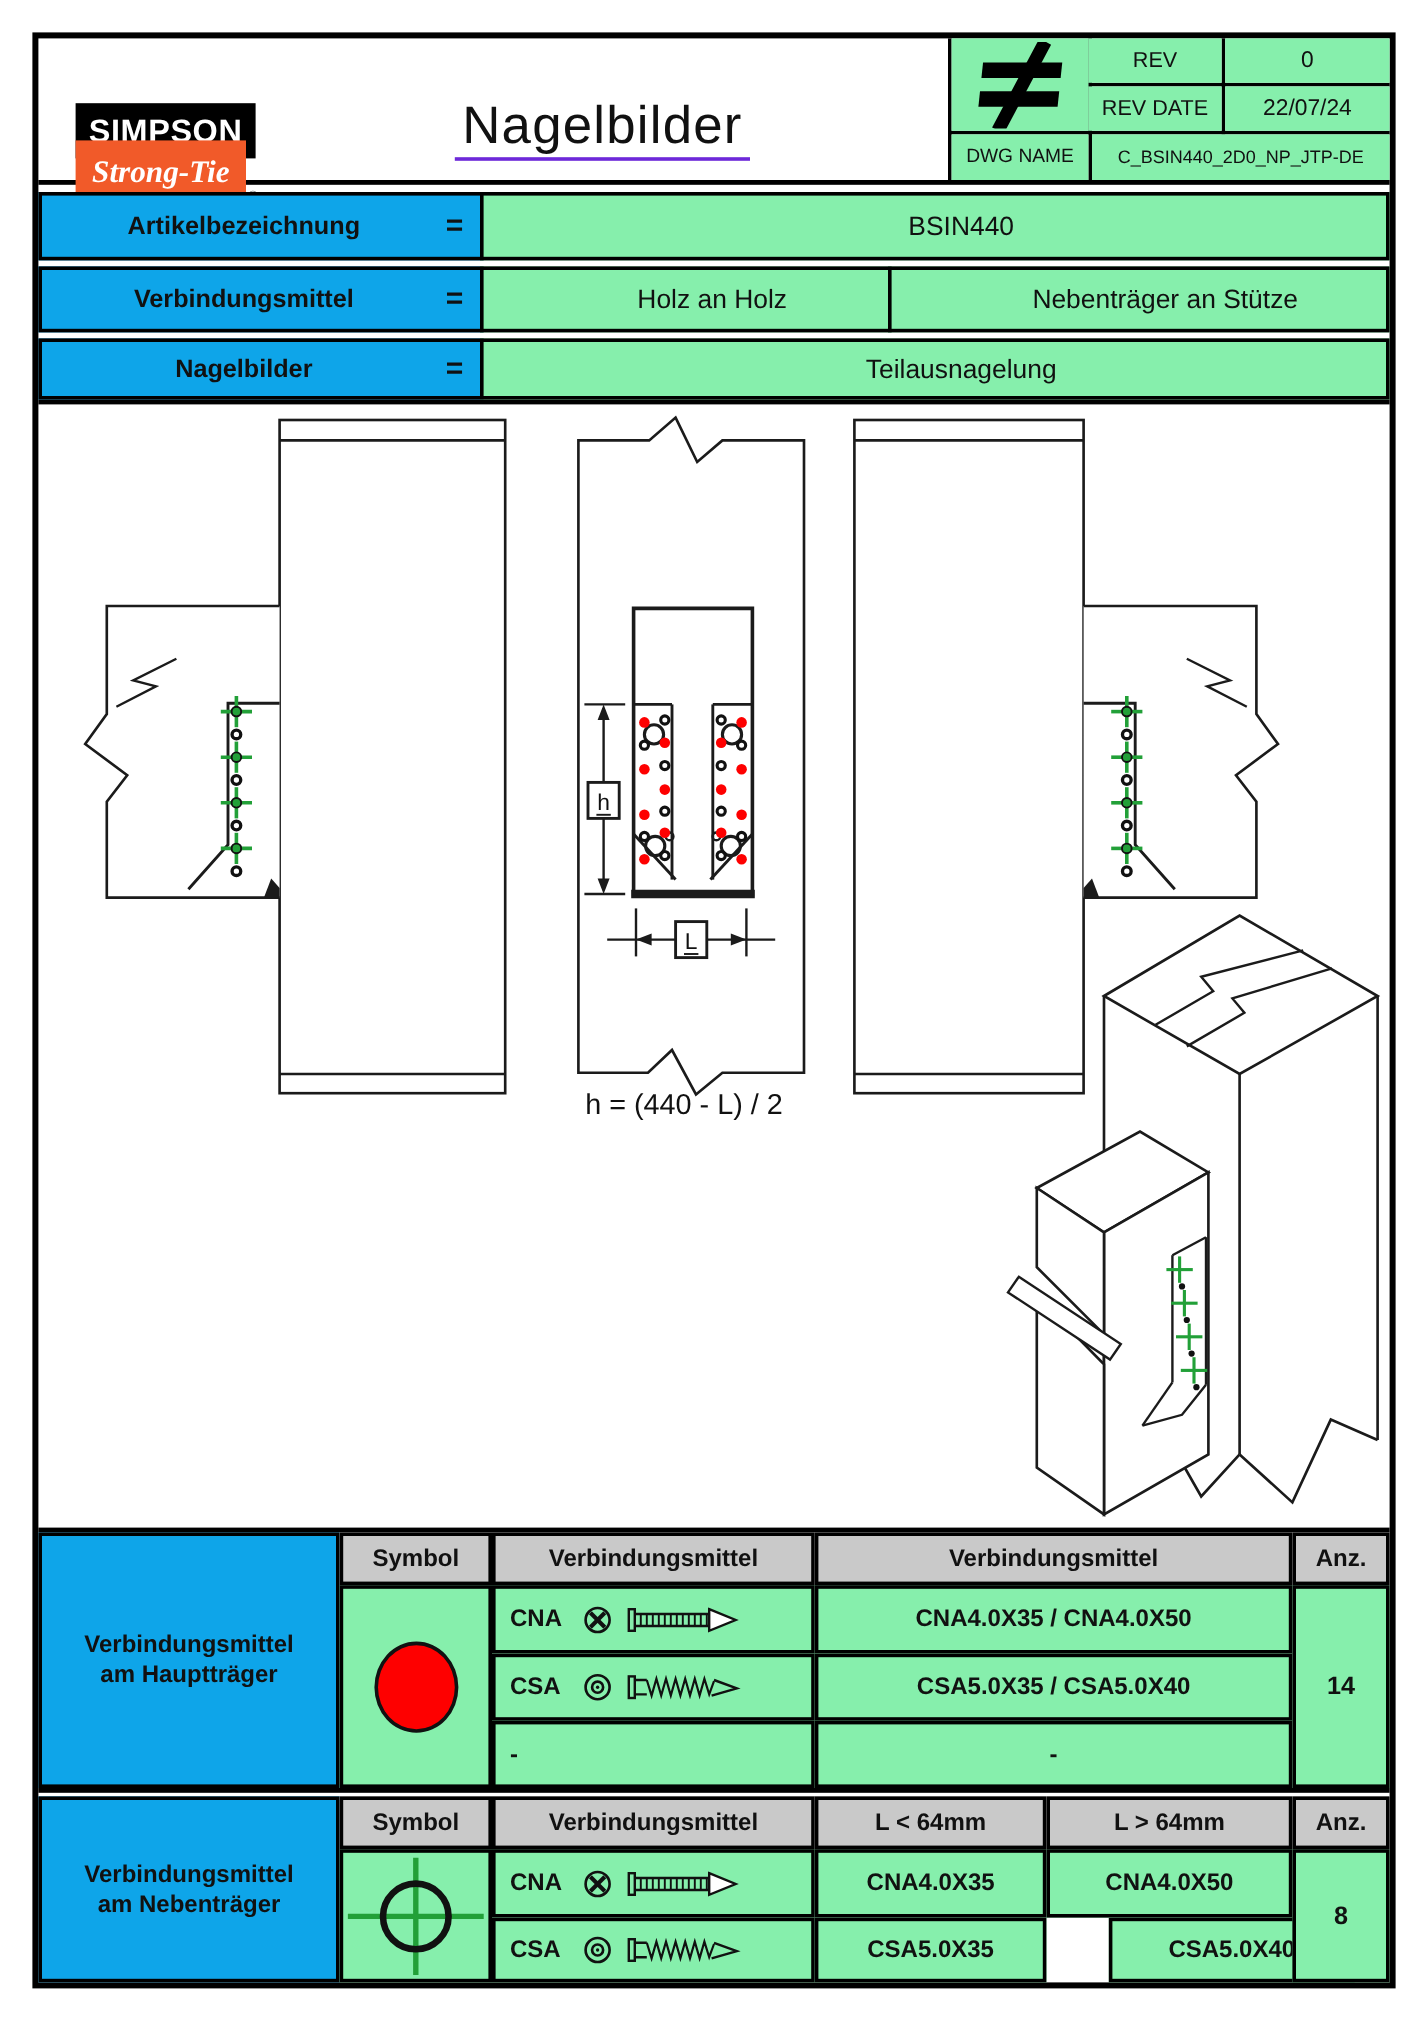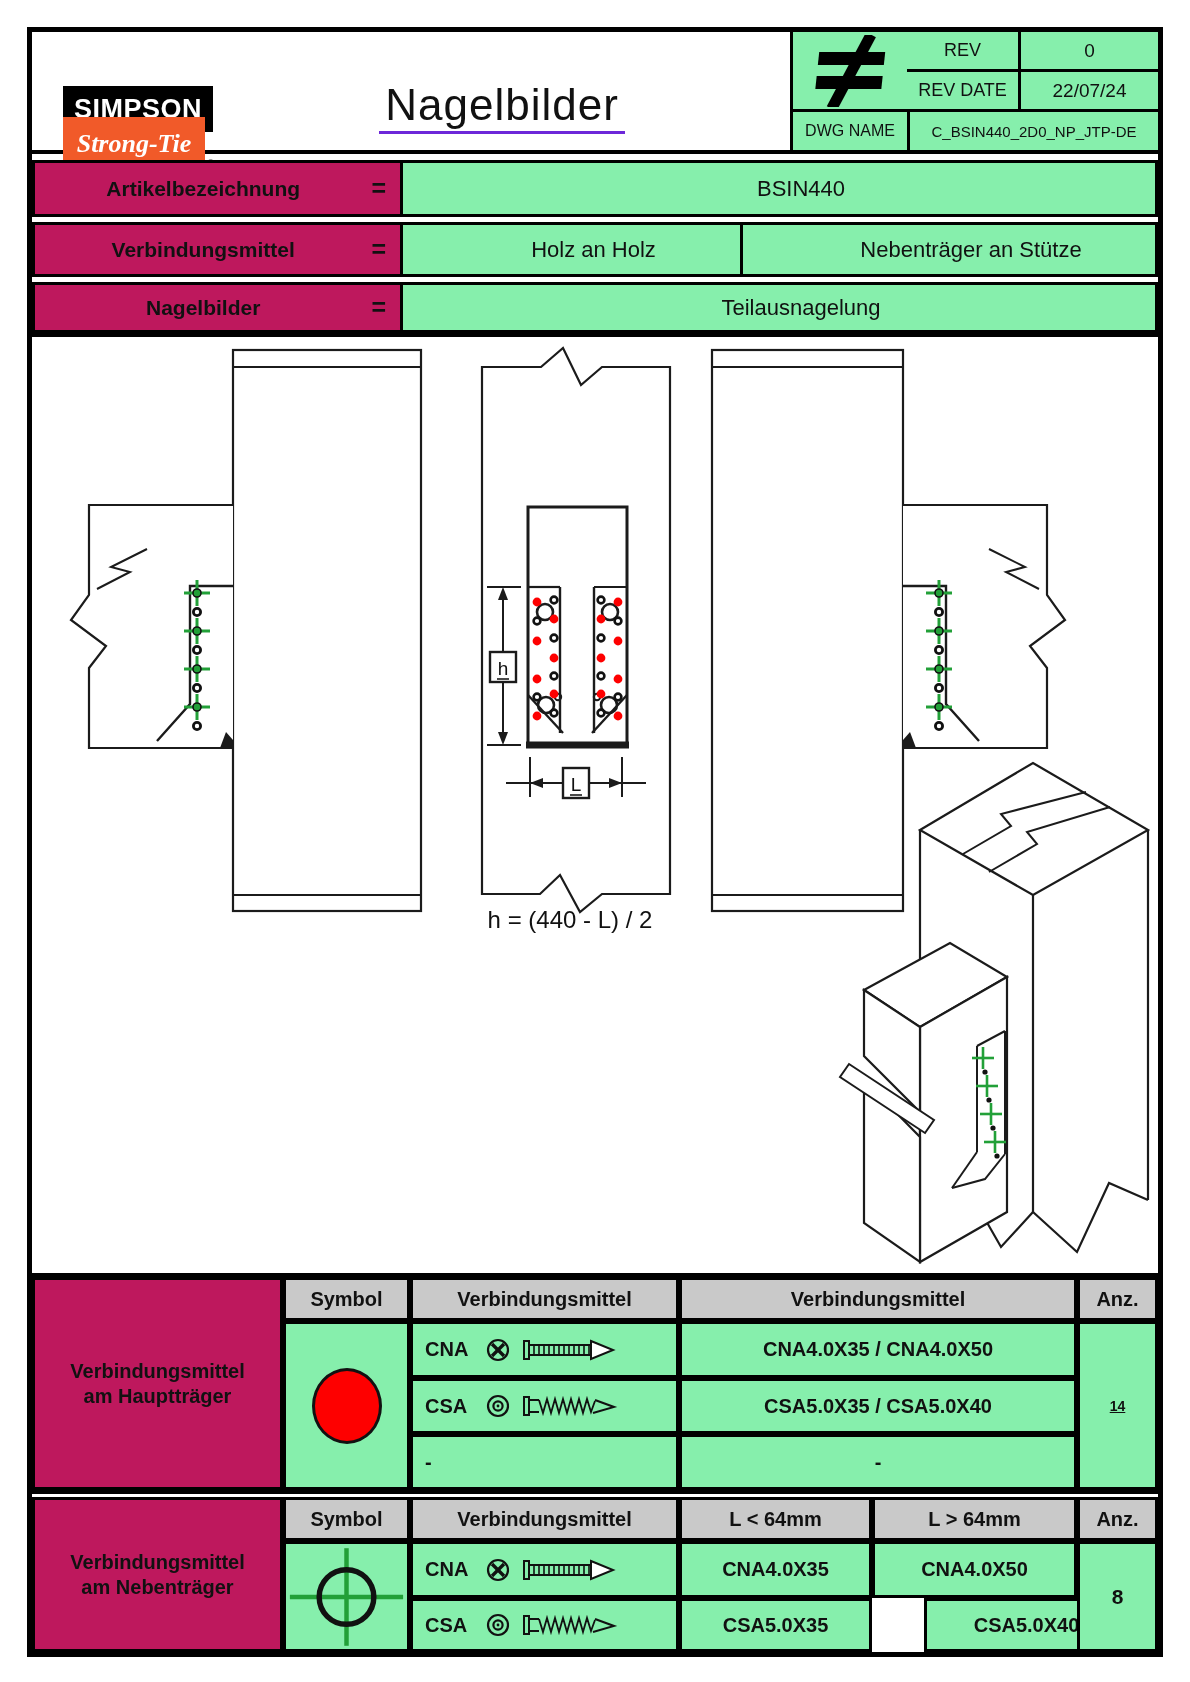--- a/index.html
+++ b/index.html
@@ -1,21 +1,21 @@
 <!DOCTYPE html>
 <html><head>
 <meta charset="utf-8">
 <style>
   html,body{margin:0;padding:0;background:#ffffff;}
   body{font-family:"Liberation Sans","DejaVu Sans",sans-serif;color:#111;}
   .sheet{position:relative;width:1190px;height:1682px;background:#fff;overflow:hidden;}
   .frame{position:absolute;left:27px;top:27px;width:1136px;height:1630px;border:5px solid #000;box-sizing:border-box;}
   .abs{position:absolute;box-sizing:border-box;}
   .cell{position:absolute;box-sizing:border-box;border:3px solid #000;display:flex;align-items:center;justify-content:center;background:#86efac;}
-  .cell.gray{background:#be185d;}
+  .cell.gray{background:#0ea5e9;}
   .cell.noborder{border:none;}
   .hline{position:absolute;background:#000;height:4px;}
   .vline{position:absolute;background:#000;width:3px;}
   .lbl{font-weight:bold;font-size:21px;}
   .val{font-size:22px;padding-left:44px;}
   .th{font-weight:bold;font-size:20px;background:#c9c9c9;}
   .tv{font-weight:bold;font-size:20px;}
   .two-line{text-align:center;font-weight:bold;font-size:20px;line-height:25px;}
   .eqrow{position:absolute;display:flex;align-items:center;justify-content:space-between;width:100%;height:100%;padding:0 14px 0 0;box-sizing:border-box;}
   .eqrow .eq{font-weight:bold;font-size:25px;}
@@ -374,21 +374,21 @@
       <span>CSA5.0X35 / CSA5.0X40</span>
     </div>
 
   <div class="cell namecell tv" style="left:410px;top:1434px;width:269px;height:56px;">
       <span>-</span>
     </div>
   <div class="cell tv" style="left:679px;top:1434px;width:398px;height:56px;">
       <span>-</span>
     </div>
 
-  <div class="cell tv" style="left:1077px;top:1321px;width:81px;height:169px;font-size:14px;text-decoration:underline;">
+  <div class="cell tv" style="left:1077px;top:1321px;width:81px;height:169px;font-size:21px;">
       <span>14</span>
     </div>
 
   <div class="cell gray" style="left:32px;top:1497px;width:251px;height:155px;">
     <div class="two-line"><span>Verbindungsmittel</span><br><span>am Nebenträger</span></div>
   </div>
   <div class="cell th" style="left:283px;top:1497px;width:127px;height:44px;">
       <span>Symbol</span>
     </div>
   <div class="cell th" style="left:410px;top:1497px;width:269px;height:44px;">

